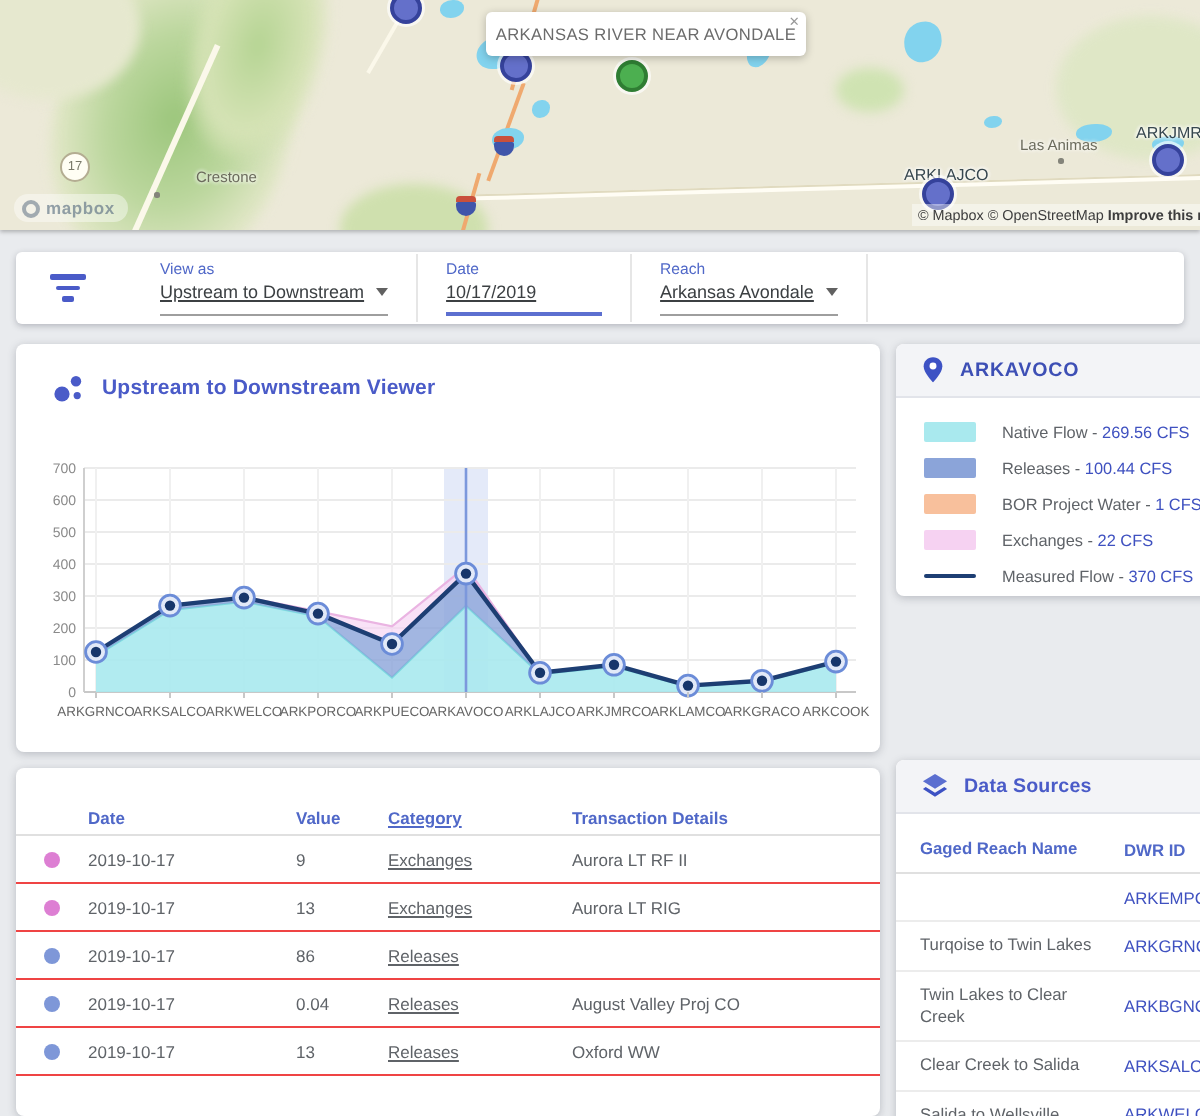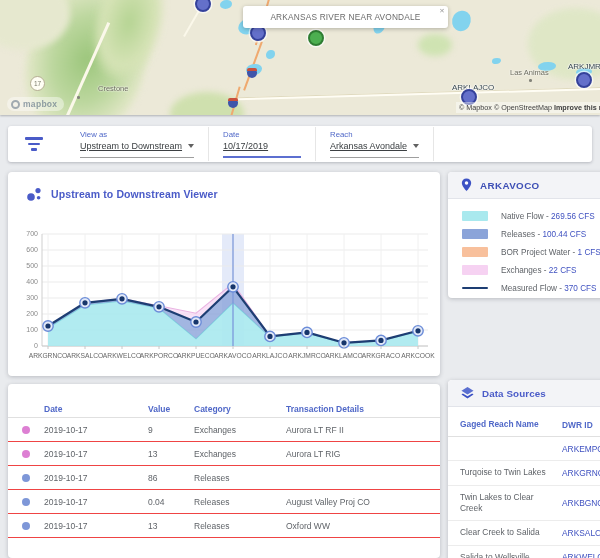--- a/index.html
+++ b/index.html
@@ -17,21 +17,21 @@
   .hwy-badge{position:absolute;width:13px;height:13px;background:#fffef4;border:1px solid #b4ad92;border-radius:50%;
        font-size:6.5px;color:#7a7a6a;text-align:center;line-height:13px;}
   .marker{position:absolute;width:12px;height:12px;border-radius:50%;background:#6470ca;border:2.5px solid #35429b;
        box-shadow:0 0 0 1.5px rgba(255,255,255,.65);}
   .marker.green{background:#4caf50;border-color:#2f7d33;}
   .map-label{position:absolute;color:#37474f;font-size:8px;white-space:nowrap;
        text-shadow:0 0 2px #fff,0 0 2px #fff,0 0 2px #fff;}
   .town-label{position:absolute;color:#6b6b5c;font-size:7.5px;white-space:nowrap;
        text-shadow:0 0 2px #fff,0 0 2px #fff;}
   .town-dot{position:absolute;width:2.5px;height:2.5px;border-radius:50%;background:#84847a;}
-  #map-tooltip{position:absolute;left:243px;top:6px;width:205px;height:22px;background:#fff;border-radius:3px;
+  #map-tooltip{position:absolute;left:243px;top:6px;width:160px;height:22px;background:#fff;border-radius:3px;
        box-shadow:0 1px 4px rgba(0,0,0,.25);display:flex;align-items:center;justify-content:center;
        font-size:8.3px;color:#6b6b6b;letter-spacing:.2px;white-space:nowrap;}
   #tooltip-close{position:absolute;right:3px;top:1px;font-size:6.5px;color:#999;cursor:pointer;}
   #mapbox-logo{position:absolute;left:7px;top:97px;display:flex;align-items:center;gap:3px;
        background:rgba(255,255,255,.42);border-radius:9px;padding:2px 7px 2px 4px;}
   #mapbox-logo .mb-circle{width:9px;height:9px;border-radius:50%;border:2px solid rgba(92,112,130,.55);box-sizing:border-box;}
   #mapbox-logo .mb-text{font-size:8.5px;font-weight:bold;color:rgba(92,112,130,.65);letter-spacing:.3px;}
   #map-attribution{position:absolute;left:456px;top:102px;font-size:7.2px;color:#3d3d3d;white-space:nowrap;
        background:rgba(255,255,255,.45);padding:1px 3px;}
   #map-attribution b{font-weight:bold;}
@@ -69,21 +69,21 @@
   
   #flow-chart{position:absolute;left:0px;top:44px;}
   #flow-chart text{font-family:"Liberation Sans", sans-serif;}
   
   #tx-table{margin-top:16px;font-size:8.5px;color:#5f6368;}
   .tx-row{display:flex;align-items:center;height:23px;border-bottom:1px solid #ef4444;}
   .tx-row.head{border-bottom:1px solid #e0e0e0;color:#5068c8;font-weight:bold;height:17px;}
   .tx-c0{width:36px;display:flex;justify-content:center;flex:none;}
   .tx-c1{width:104px;flex:none;}
   .tx-c2{width:46px;flex:none;}
-  .tx-c3{width:92px;flex:none;}
+  .tx-c3{width:92px;flex:none;text-decoration:underline;}
   .tx-c4{flex:1;}
   .tx-dot{width:8px;height:8px;border-radius:50%;}
   
   #ds-table{font-size:8.4px;color:#5f6368;margin-top:6px;}
   .ds-row{display:flex;align-items:center;border-bottom:1px solid #ececec;padding:6px 0;min-height:11px;}
   .ds-row.head{color:#5068c8;font-weight:bold;border-bottom:1px solid #e0e0e0;}
   .ds-c0{width:98px;padding-left:12px;flex:none;line-height:1.35;}
   .ds-c1{flex:1;padding-left:4px;color:#3f51c0;white-space:nowrap;}
   .ds-row.head .ds-c1{color:#5068c8;}
 </style>

